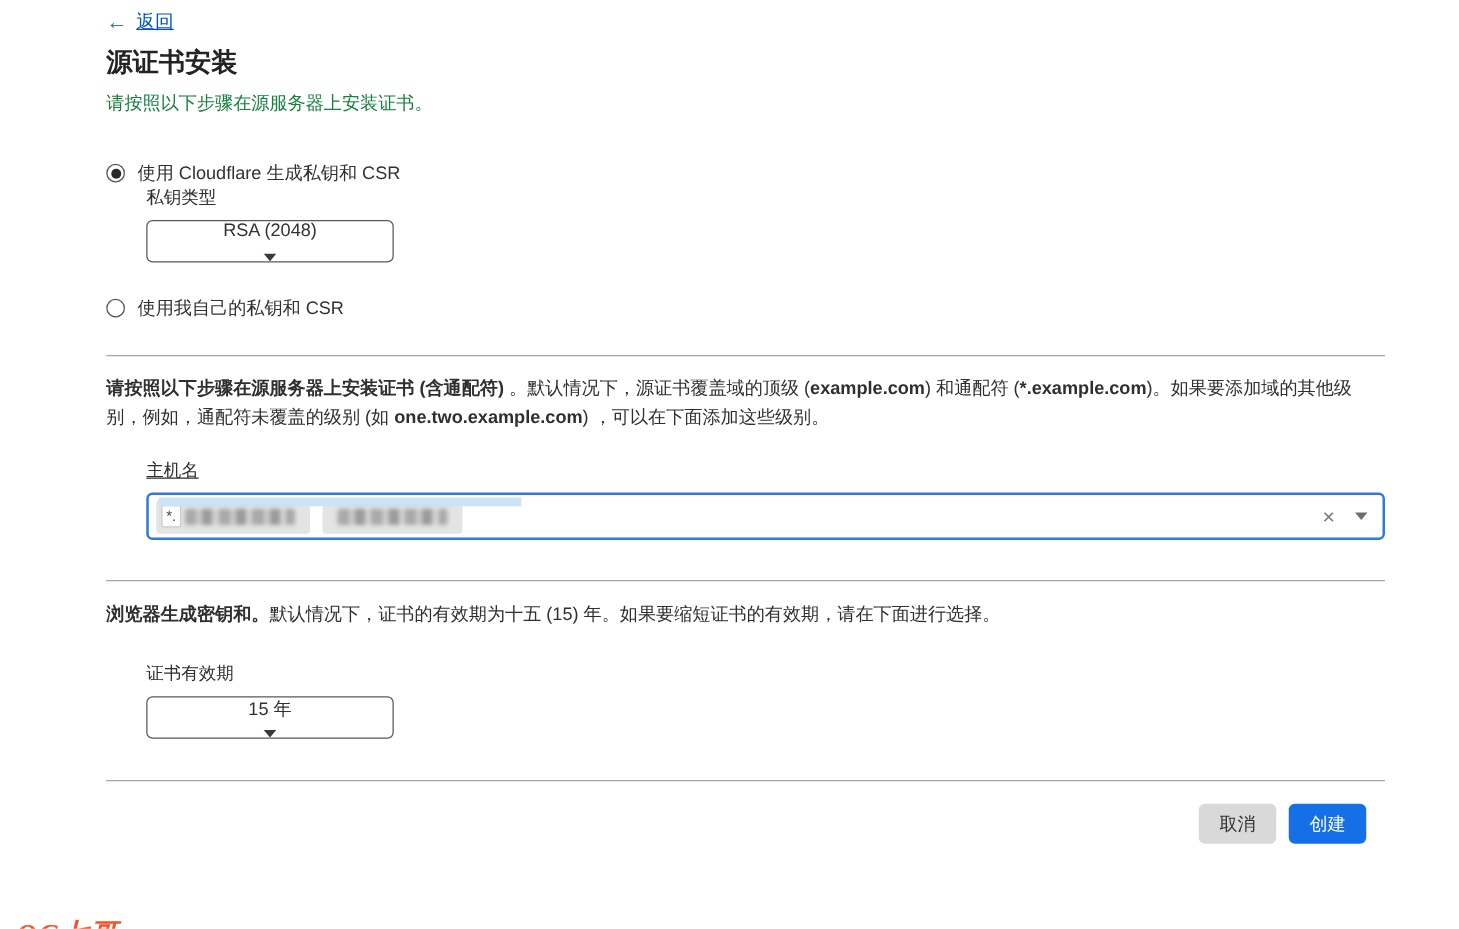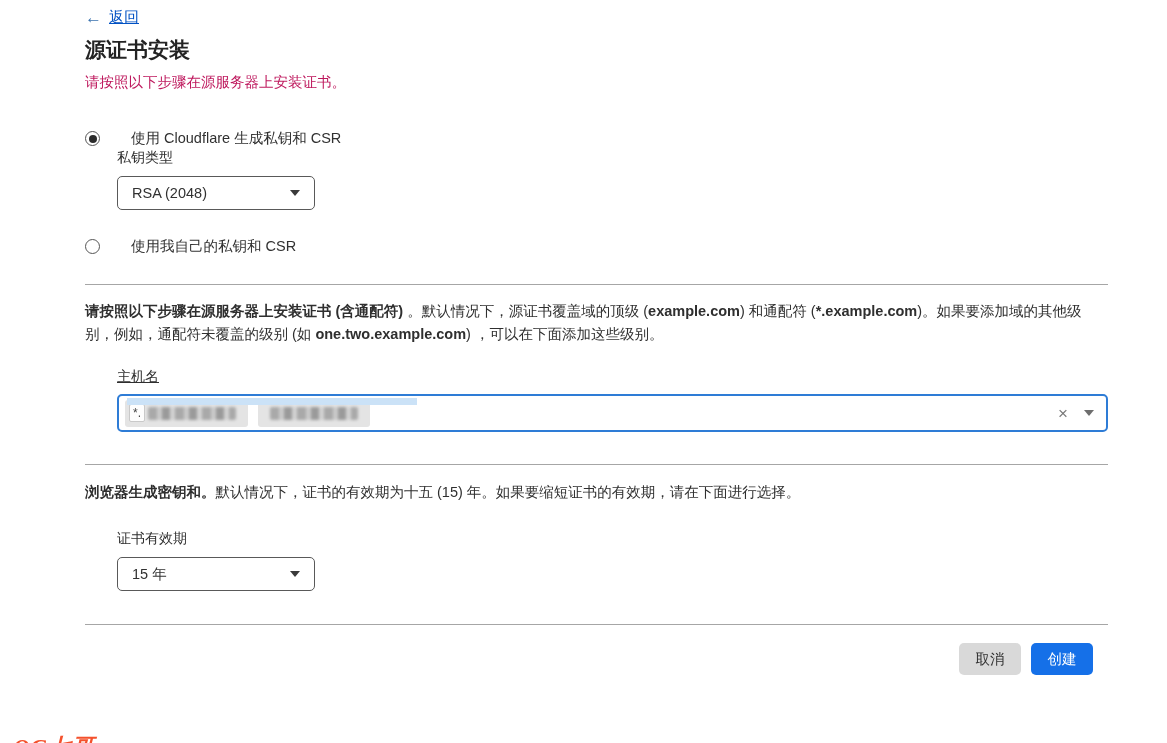--- a/index.html
+++ b/index.html
@@ -8,39 +8,39 @@
 
   .container { padding: 8px 59px 0 85px; width: 1167px; }
   .content { width: 1023px; }
 
   
   .back-row { display: flex; align-items: center; gap: 7px; font-size: 15px; }
   .back-arrow { color: #3b73af; font-size: 17px; line-height: 1; cursor: pointer; }
   .back-link { color: #0051c3; text-decoration: underline; cursor: pointer; }
 
   .page-title { margin-top: 9px; font-size: 21px; font-weight: 700; color: #232323; }
-  .page-subtitle { margin-top: 9px; font-size: 14.5px; color: #be185d; }
+  .page-subtitle { margin-top: 9px; font-size: 14.5px; color: #15803d; }
 
   p.para { margin-top: 26px; font-size: 14.5px; line-height: 23px; color: #2f2f2f; }
   p.para .b, .seg-b { font-weight: 700; }
 
   
-  .radio-row { display: flex; align-items: center; gap: 31px; font-size: 14.5px; cursor: pointer; }
+  .radio-row { display: flex; align-items: center; gap: 10px; font-size: 14.5px; cursor: pointer; }
   .radio-row.first { margin-top: 37px; }
   .radio-row.second { margin-top: 27px; }
   .radio-outer { width: 15px; height: 15px; border: 1.5px solid #555; border-radius: 50%;
                  display: inline-flex; align-items: center; justify-content: center; flex: 0 0 auto; background: #fff; }
   .radio-outer.checked::after { content: ""; width: 8px; height: 8px; border-radius: 50%; background: #2b2b2b; }
 
   .indent { margin-left: 32px; }
   .field-label { margin-top: 1px; font-size: 14px; color: #2f2f2f; }
 
   .select-box { margin-top: 9px; width: 198px; height: 34px; border: 1.2px solid #595959; border-radius: 5px;
                 background: #fff; display: flex; align-items: center; justify-content: space-between;
-                padding: 0 14px; font-size: 14.5px; cursor: pointer; }
+                padding: 0 14px; font-size: 14.5px; cursor: pointer; flex-direction: column; }
   .caret { width: 0; height: 0; border-left: 5px solid transparent; border-right: 5px solid transparent;
            border-top: 6px solid #3a3a3a; }
 
   .divider { border: none; border-top: 1px solid #a6a6a6; margin-top: 28px; width: 1023px; }
   .divider.d2 { margin-top: 32px; }
   .divider.d3 { margin-top: 33px; }
 
   p.para.host { margin-top: 15px; }
   p.para.validity { margin-top: 16px; }
   .field-label.host { margin-top: 22px; text-decoration: underline; }

